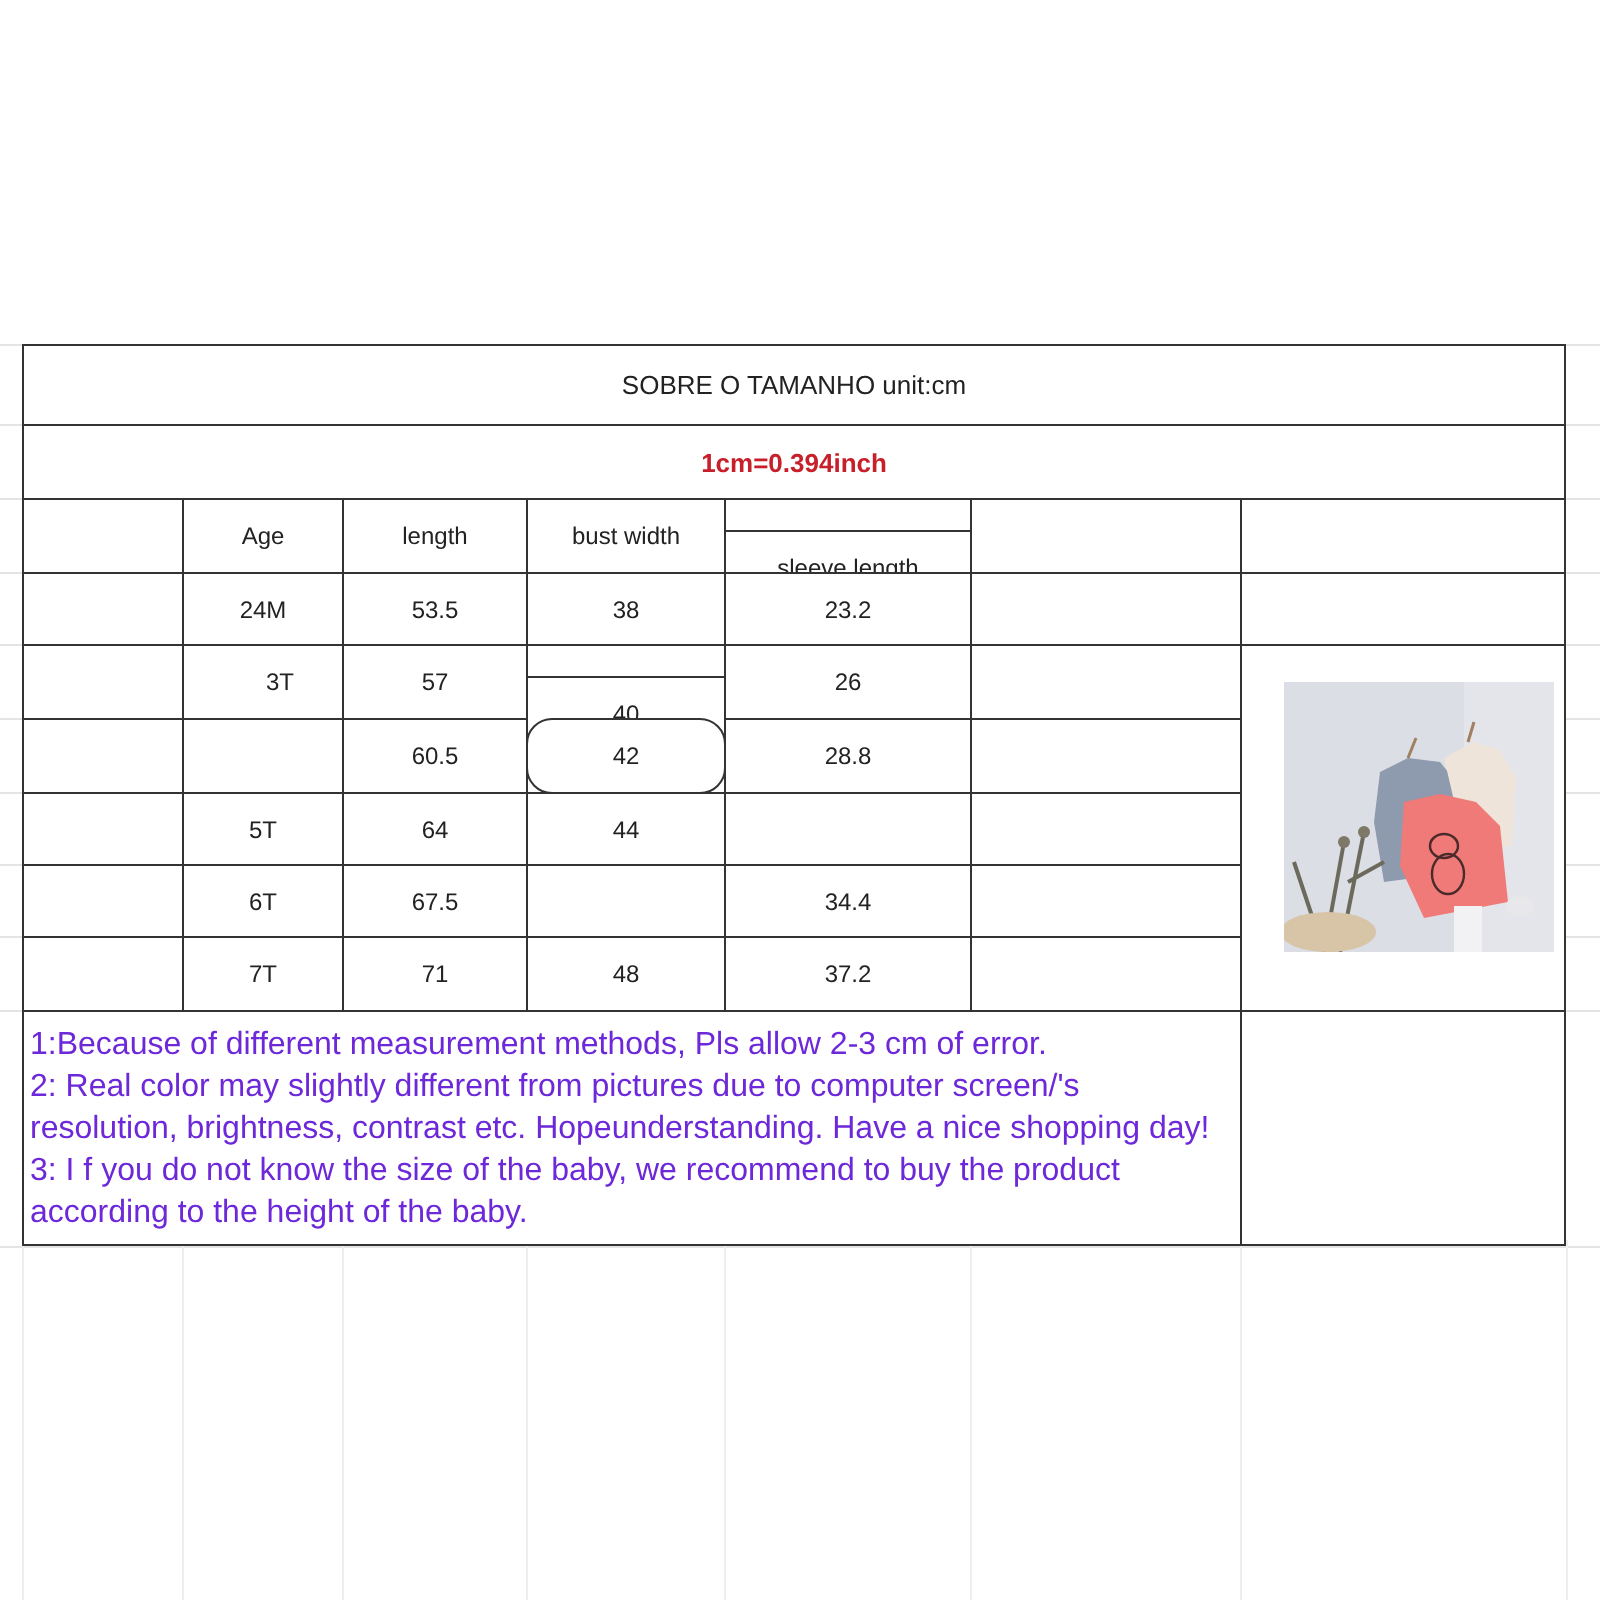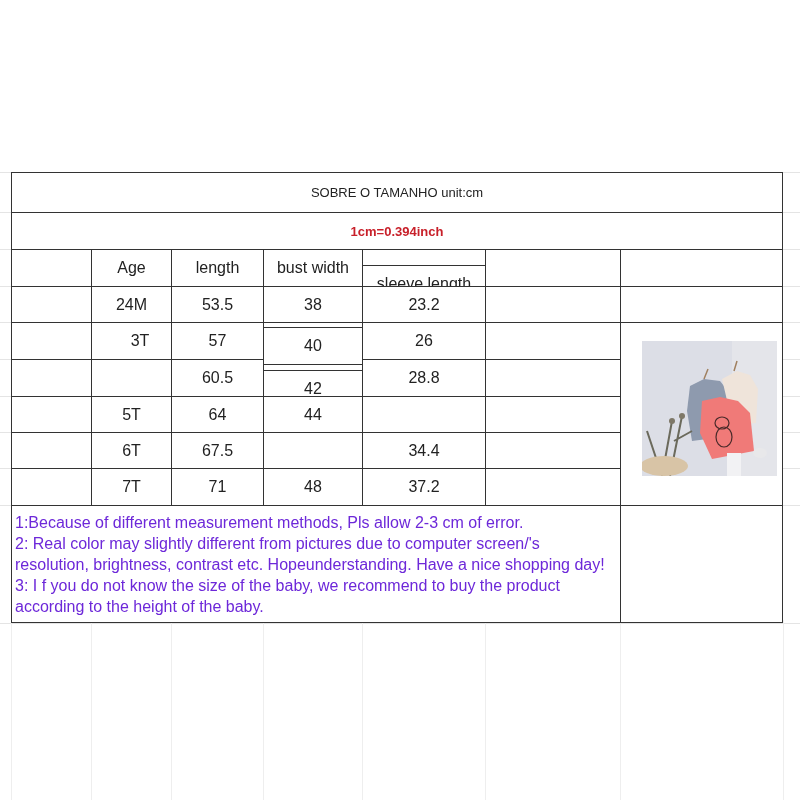--- a/index.html
+++ b/index.html
@@ -1,20 +1,20 @@
 <!DOCTYPE html>
 <html><head>
 <meta charset="utf-8">
 <style>
   html,body{margin:0;padding:0;background:#fff;}
   body{width:800px;height:800px;position:relative;overflow:hidden;font-family:"Liberation Sans",sans-serif;color:#222;}
   .gridline-h{position:absolute;left:0;width:800px;height:1px;background:#e4e4e4;}
   .gridline-v{position:absolute;top:0;height:800px;width:1px;background:#eee;}
   .tbl{position:absolute;left:11px;top:172px;width:716px;height:451px;}
-  .cell{position:absolute;box-sizing:border-box;border:1px solid #333;display:flex;align-items:center;justify-content:center;font-size:16px;background:#fff;}
+  .cell{position:absolute;box-sizing:border-box;border:1px solid #333;display:flex;align-items:center;justify-content:center;font-size:12px;background:#fff;}
   .title{font-size:13px;color:#222;}
   .conv{font-size:13px;font-weight:bold;color:#c8202a;}
   .notes{justify-content:flex-start;align-items:flex-start;font-size:16px;line-height:21px;padding:6px 0 0 3px;color:#6d28d9;text-align:left;}
   .notes div{white-space:nowrap;}
   .photo{position:absolute;left:21px;top:18px;width:135px;height:135px;overflow:hidden;background:#dfe0e6;}
 </style>
 </head>
 <body>
 
 <div>
@@ -57,27 +57,27 @@
   <div class="cell" style="left:80px;top:114px;width:81px;height:37px;">24M</div>
   <div class="cell" style="left:160px;top:114px;width:93px;height:37px;">53.5</div>
   <div class="cell" style="left:252px;top:114px;width:100px;height:37px;">38</div>
   <div class="cell" style="left:351px;top:114px;width:124px;height:37px;">23.2</div>
   <div class="cell" style="left:474px;top:114px;width:136px;height:37px;"></div>
   <div class="cell" style="left:609px;top:114px;width:163px;height:37px;"></div>
 
   <div class="cell" style="left:0;top:150px;width:81px;height:38px;"></div>
   <div class="cell" style="left:80px;top:150px;width:81px;height:38px;padding-left:17px;">3T</div>
   <div class="cell" style="left:160px;top:150px;width:93px;height:38px;">57</div>
-  <div class="cell" style="left:252px;top:155px;width:100px;height:38px;">40</div>
+  <div class="cell" style="left:252px;top:166px;width:100px;height:38px;">40</div>
   <div class="cell" style="left:351px;top:150px;width:124px;height:38px;">26</div>
   <div class="cell" style="left:474px;top:150px;width:136px;height:38px;"></div>
 
   <div class="cell" style="left:0;top:187px;width:81px;height:38px;"></div>
   <div class="cell" style="left:160px;top:187px;width:93px;height:38px;">60.5</div>
-  <div class="cell" style="left:252px;top:198px;width:100px;height:38px;">42</div>
+  <div class="cell" style="left:252px;top:187px;width:100px;height:38px;border-radius:13px;">42</div>
   <div class="cell" style="left:351px;top:187px;width:124px;height:38px;">28.8</div>
   <div class="cell" style="left:474px;top:187px;width:136px;height:38px;"></div>
 
   <div class="cell" style="left:0;top:224px;width:81px;height:37px;"></div>
   <div class="cell" style="left:80px;top:224px;width:81px;height:37px;">5T</div>
   <div class="cell" style="left:160px;top:224px;width:93px;height:37px;">64</div>
   <div class="cell" style="left:252px;top:224px;width:100px;height:37px;">44</div>
   <div class="cell" style="left:368px;top:224px;width:124px;height:37px;margin-top:48px;">31.6</div>
   <div class="cell" style="left:474px;top:224px;width:136px;height:37px;"></div>
 

